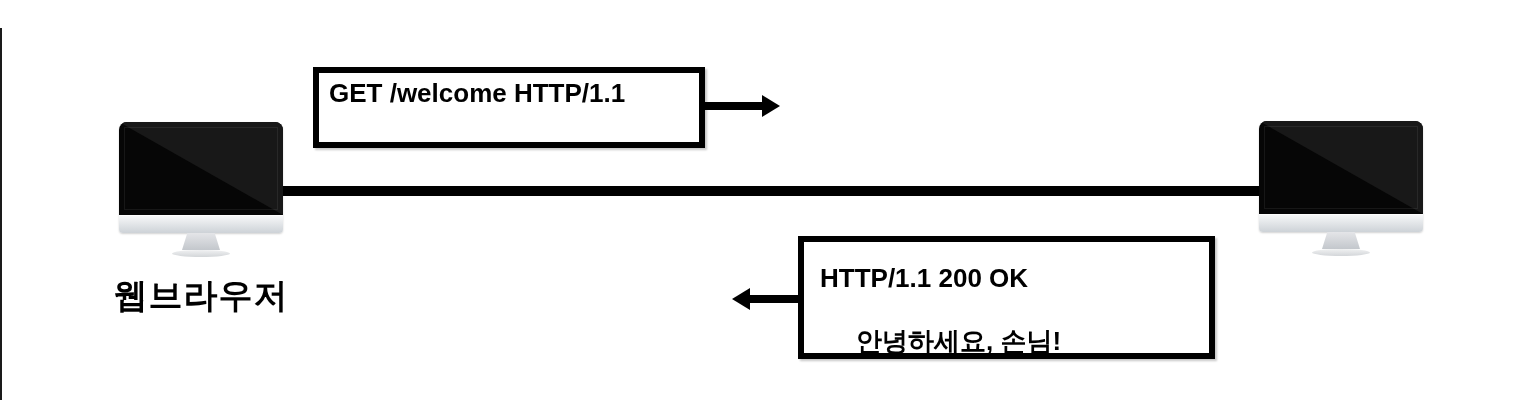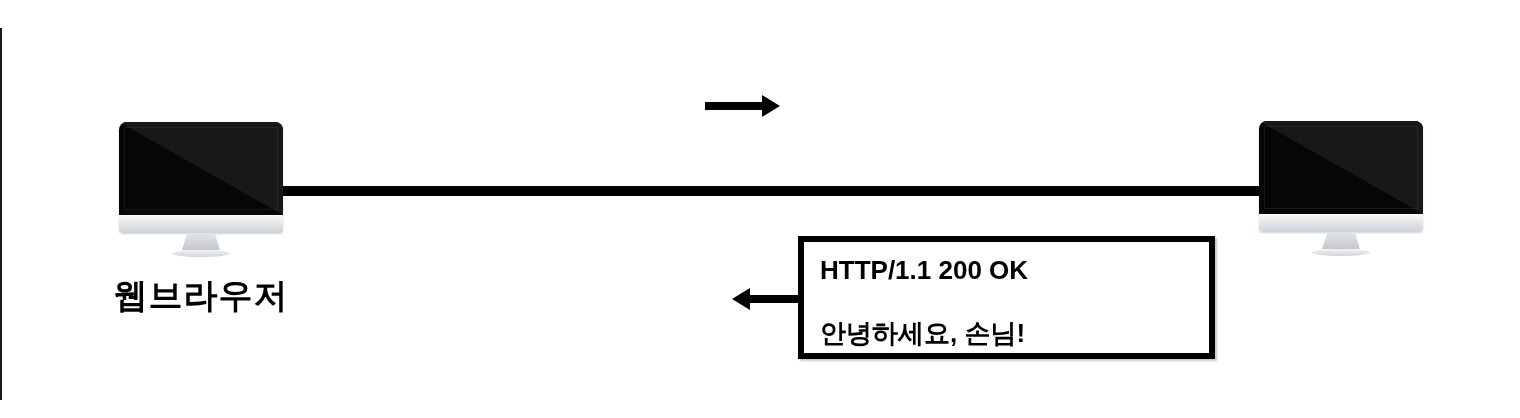--- a/index.html
+++ b/index.html
@@ -96,28 +96,28 @@
   
   .msg-box {
     position: absolute;
     box-sizing: border-box;
     background: #ffffff;
     border: 6px solid #000;
     box-shadow: 2px 2px 2px rgba(0,0,0,0.22);
     z-index: 3;
   }
   .request-box  { left: 313px; top: 67px;  width: 392px; height: 81px;  padding: 6px 0 0 10px; }
-  .response-box { left: 798px; top: 236px; width: 417px; height: 123px; padding: 14px 0 0 16px; }
+  .response-box { left: 798px; top: 236px; width: 417px; height: 123px; padding: 22px 0 0 16px; }
   .msg-line {
     font-size: 26px;
     font-weight: bold;
     line-height: 28px;
     white-space: nowrap;
   }
-  .msg-line.line2 { margin-top: 35px; }
+  .msg-line.line2 { margin-top: 35px; margin-left: 36px; }
 
   
   .arrow-shaft { position: absolute; height: 8px; background: #000; z-index: 3; }
   .request-shaft  { left: 705px; top: 102px; width: 58px; }
   .response-shaft { left: 750px; top: 295px; width: 48px; }
   .arrow-head { position: absolute; width: 0; height: 0; z-index: 3; }
   .arrow-head.right {
     left: 762px; top: 95px;
     border-left: 18px solid #000;
     border-top: 11px solid transparent;
@@ -155,20 +155,23 @@
     <div class="mbody">
       <div class="screen">
         <div class="screen-inner"></div>
       </div>
       <div class="chin"></div>
     </div>
     <div class="neck"></div>
     <div class="mbase"></div>
   </div>
 
+  <div class="msg-box request-box">
+    <div class="msg-line">GET /welcome HTTP/1.1</div>
+  </div>
   <div class="arrow-shaft request-shaft"></div>
   <div class="arrow-head right"></div>
 
   <div class="msg-box response-box">
     <div class="msg-line">HTTP/1.1 200 OK</div>
     <div class="msg-line line2">안녕하세요, 손님!</div>
   </div>
   <div class="arrow-shaft response-shaft"></div>
   <div class="arrow-head left"></div>
 

